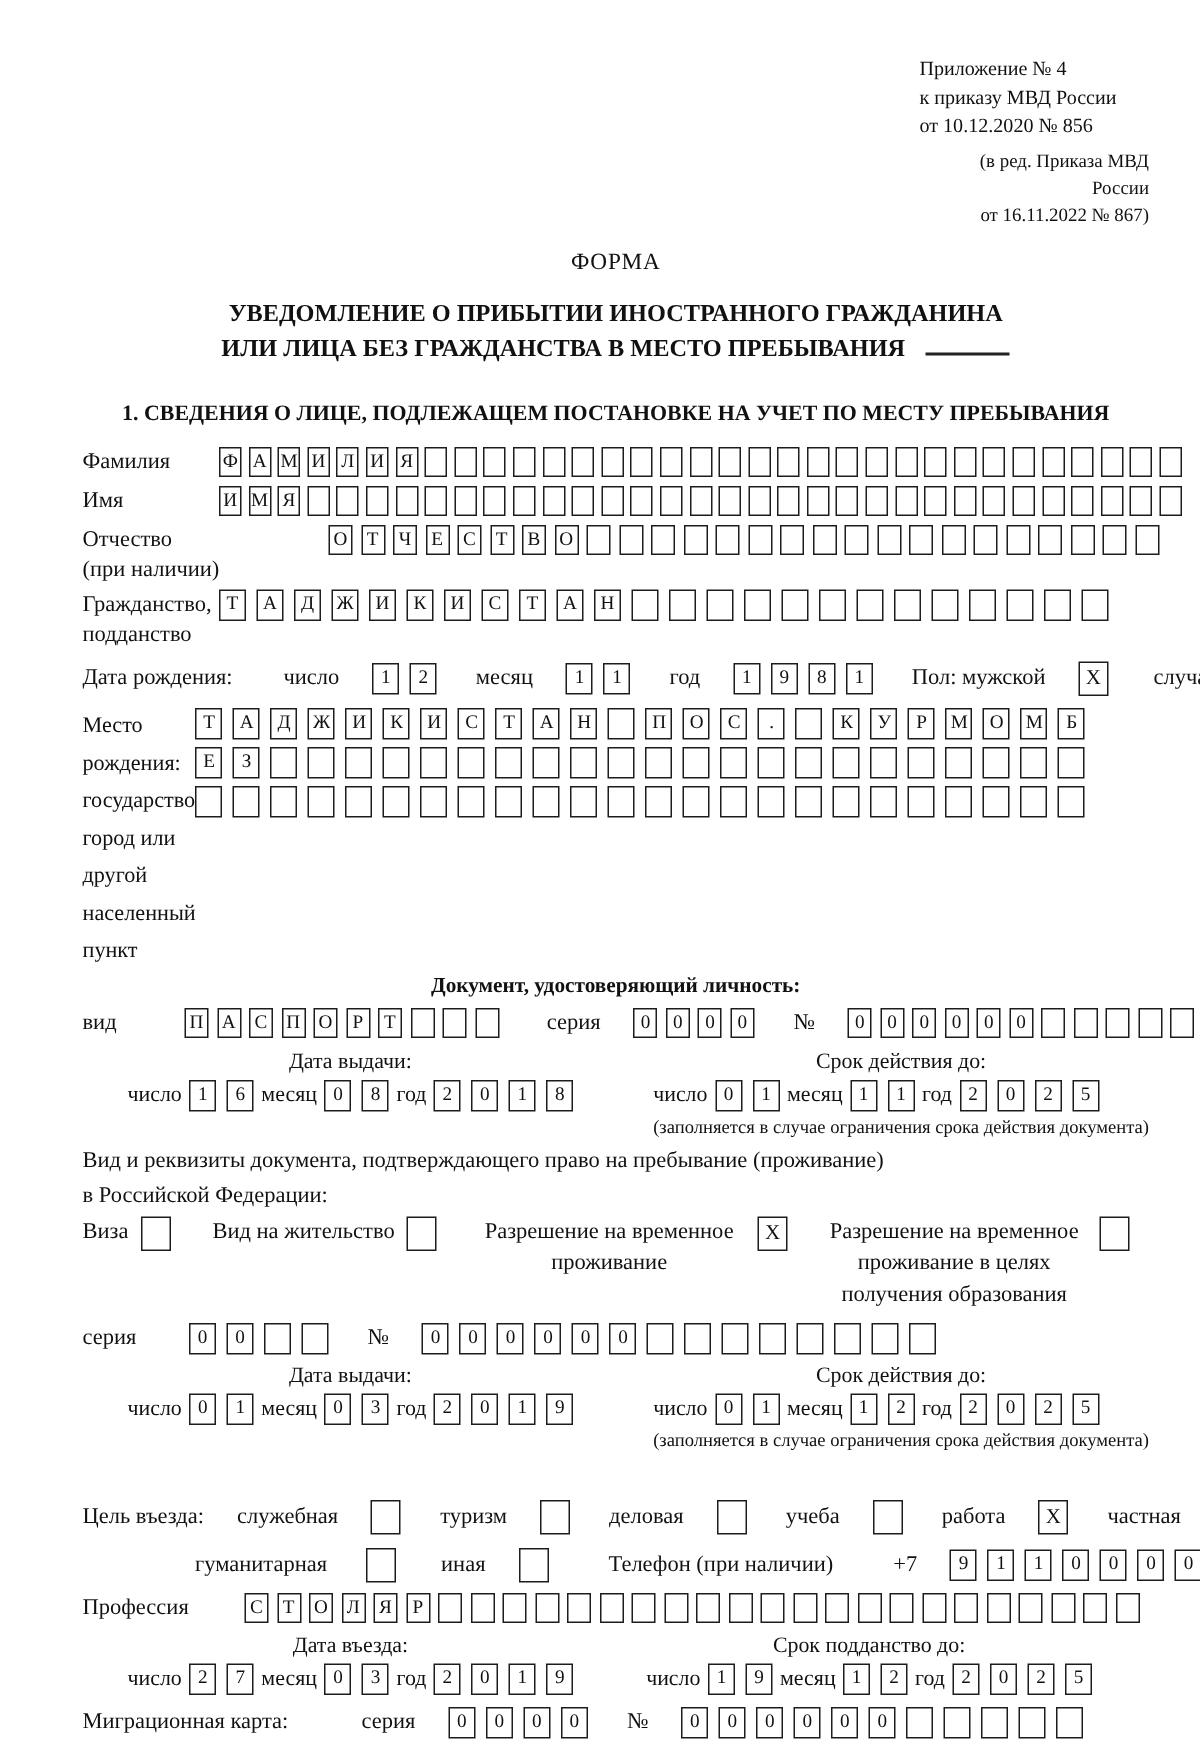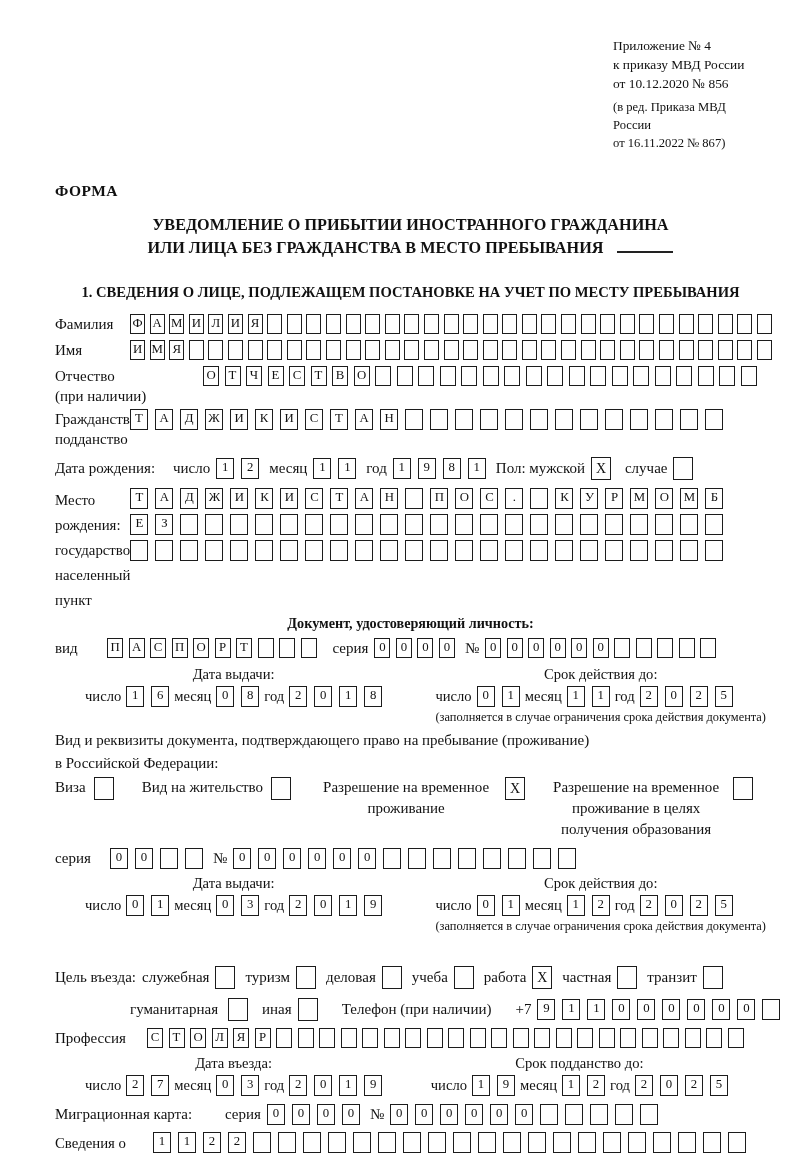--- a/index.html
+++ b/index.html
@@ -7,30 +7,30 @@
   body {
     width:800px; height:1163px; overflow:hidden;
     background:#fff; color:#111;
     font-family:"Liberation Serif","DejaVu Serif",serif;
     font-size:15px;
   }
   .page { padding:36px 34px 0 55px; }
 
   
   .appendix { margin-left:558px; font-size:13.4px; line-height:19px; }
-  .edition  { margin-left:558px; font-size:12.6px; line-height:18px; margin-top:5px; }
-  .forma { text-align:left; font-weight:bold; font-size:15.5px; margin-top:30px; letter-spacing:.5px; }
+  .edition  { margin-left:558px; font-size:12.6px; line-height:18px; margin-top:5px;text-align:right; }
+  .forma { text-align:center; font-weight:normal; font-size:15.5px; margin-top:14px; letter-spacing:.5px; }
 
   .title { text-align:center; font-weight:bold; font-size:16.2px; line-height:23px; margin-top:14px; }
   .title-underline { display:inline-block; width:56px; border-bottom:2.4px solid #222; height:14px; margin-left:14px; }
 
   .section-heading { text-align:center; font-weight:bold; font-size:14.6px; margin-top:24px; }
 
   .rows { margin-top:13px; }
-  .frow { display:flex; align-items:center; margin-bottom:6px; }
+  .frow { display:flex; align-items:center; margin-bottom:6px;gap:16px; }
   .frow.top { align-items:flex-start; }
   .lbl { flex:0 0 auto; }
   .lbl-col { line-height:20px; }
 
   .cells { display:inline-flex; gap:4.6px; flex:0 0 auto; }
   .cell {
     display:inline-block; width:15px; height:20px;
     border:1.7px solid #1c1c1c;
     font-size:12.8px; line-height:17px; text-align:center;
     background:#fff;
@@ -264,20 +264,21 @@
       <span class="inline-lbl">Пол: мужской</span>
       <span class="chk">X</span>
       <span class="inline-lbl" style="margin-left:14px;">случае</span>
       <span class="chk"></span>
     </div>
 
     <div class="birthplace">
       <div class="lbl-col">
         <div>Место рождения:</div>
         <div>государство</div>
+        <div>город или другой</div>
         <div>населенный пункт</div>
       </div>
       <div>
         <div class="cells w bp-row">
             <span class="cell">Т</span>
             <span class="cell">А</span>
             <span class="cell">Д</span>
             <span class="cell">Ж</span>
             <span class="cell">И</span>
             <span class="cell">К</span>

